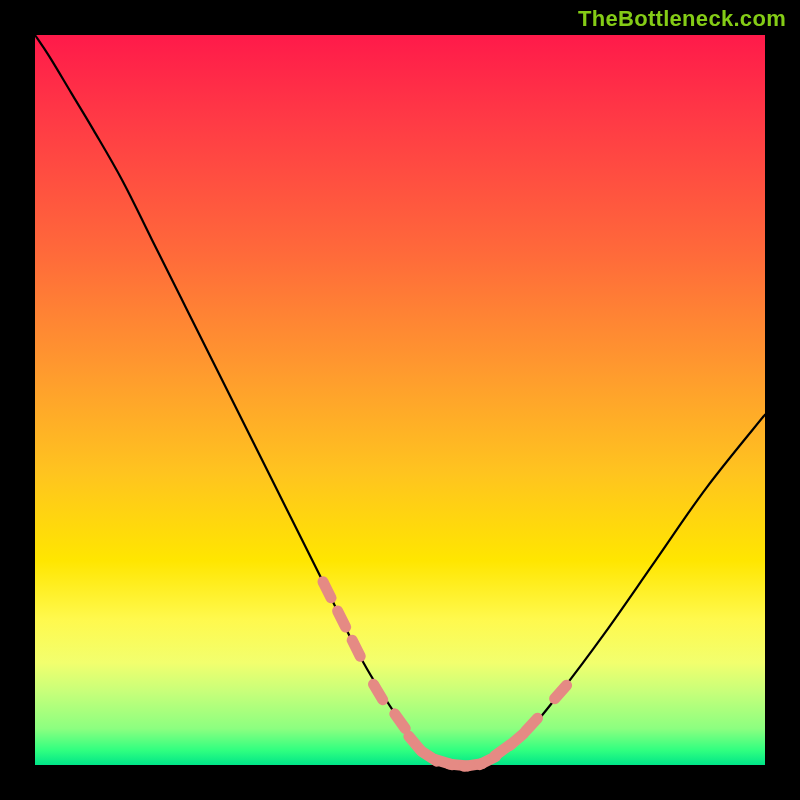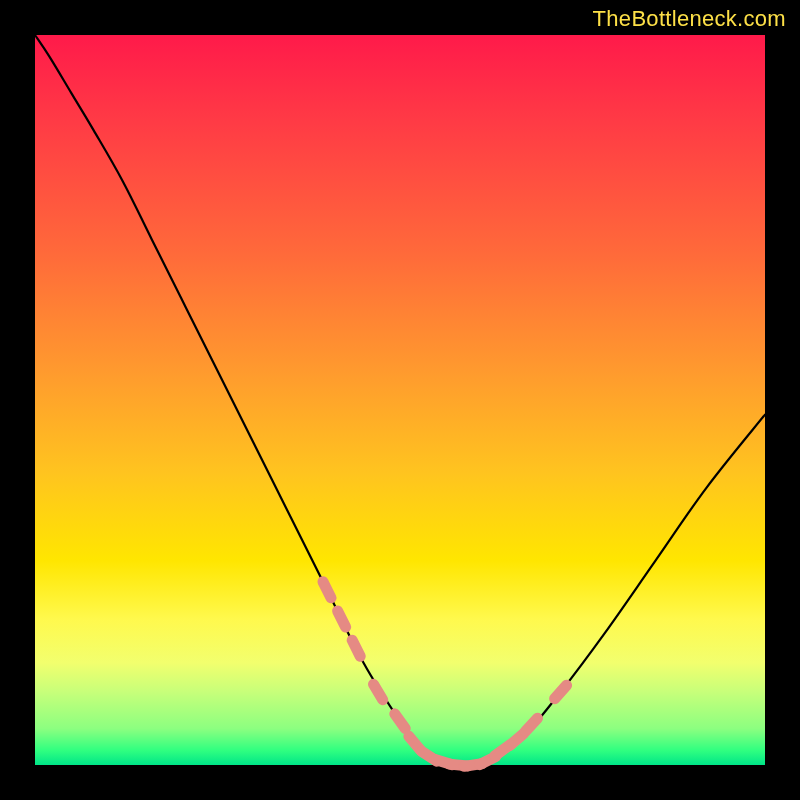--- a/index.html
+++ b/index.html
@@ -39,23 +39,23 @@
       #c7ff7a 90%,
       #8cff80 95%,
       #30ff80 98%,
       #00e588 100%
     );
   }
   .watermark {
     position: absolute;
     top: 6px;
     right: 14px;
-    color: #fde047;
+    color: #84cc16;
     font-size: 22px;
-    font-weight: 400;
+    font-weight: 700;
     letter-spacing: 0.3px;
     user-select: none;
   }
   svg.curve-layer {
     position: absolute;
     left: 35px;
     top: 35px;
     width: 730px;
     height: 730px;
     overflow: visible;

